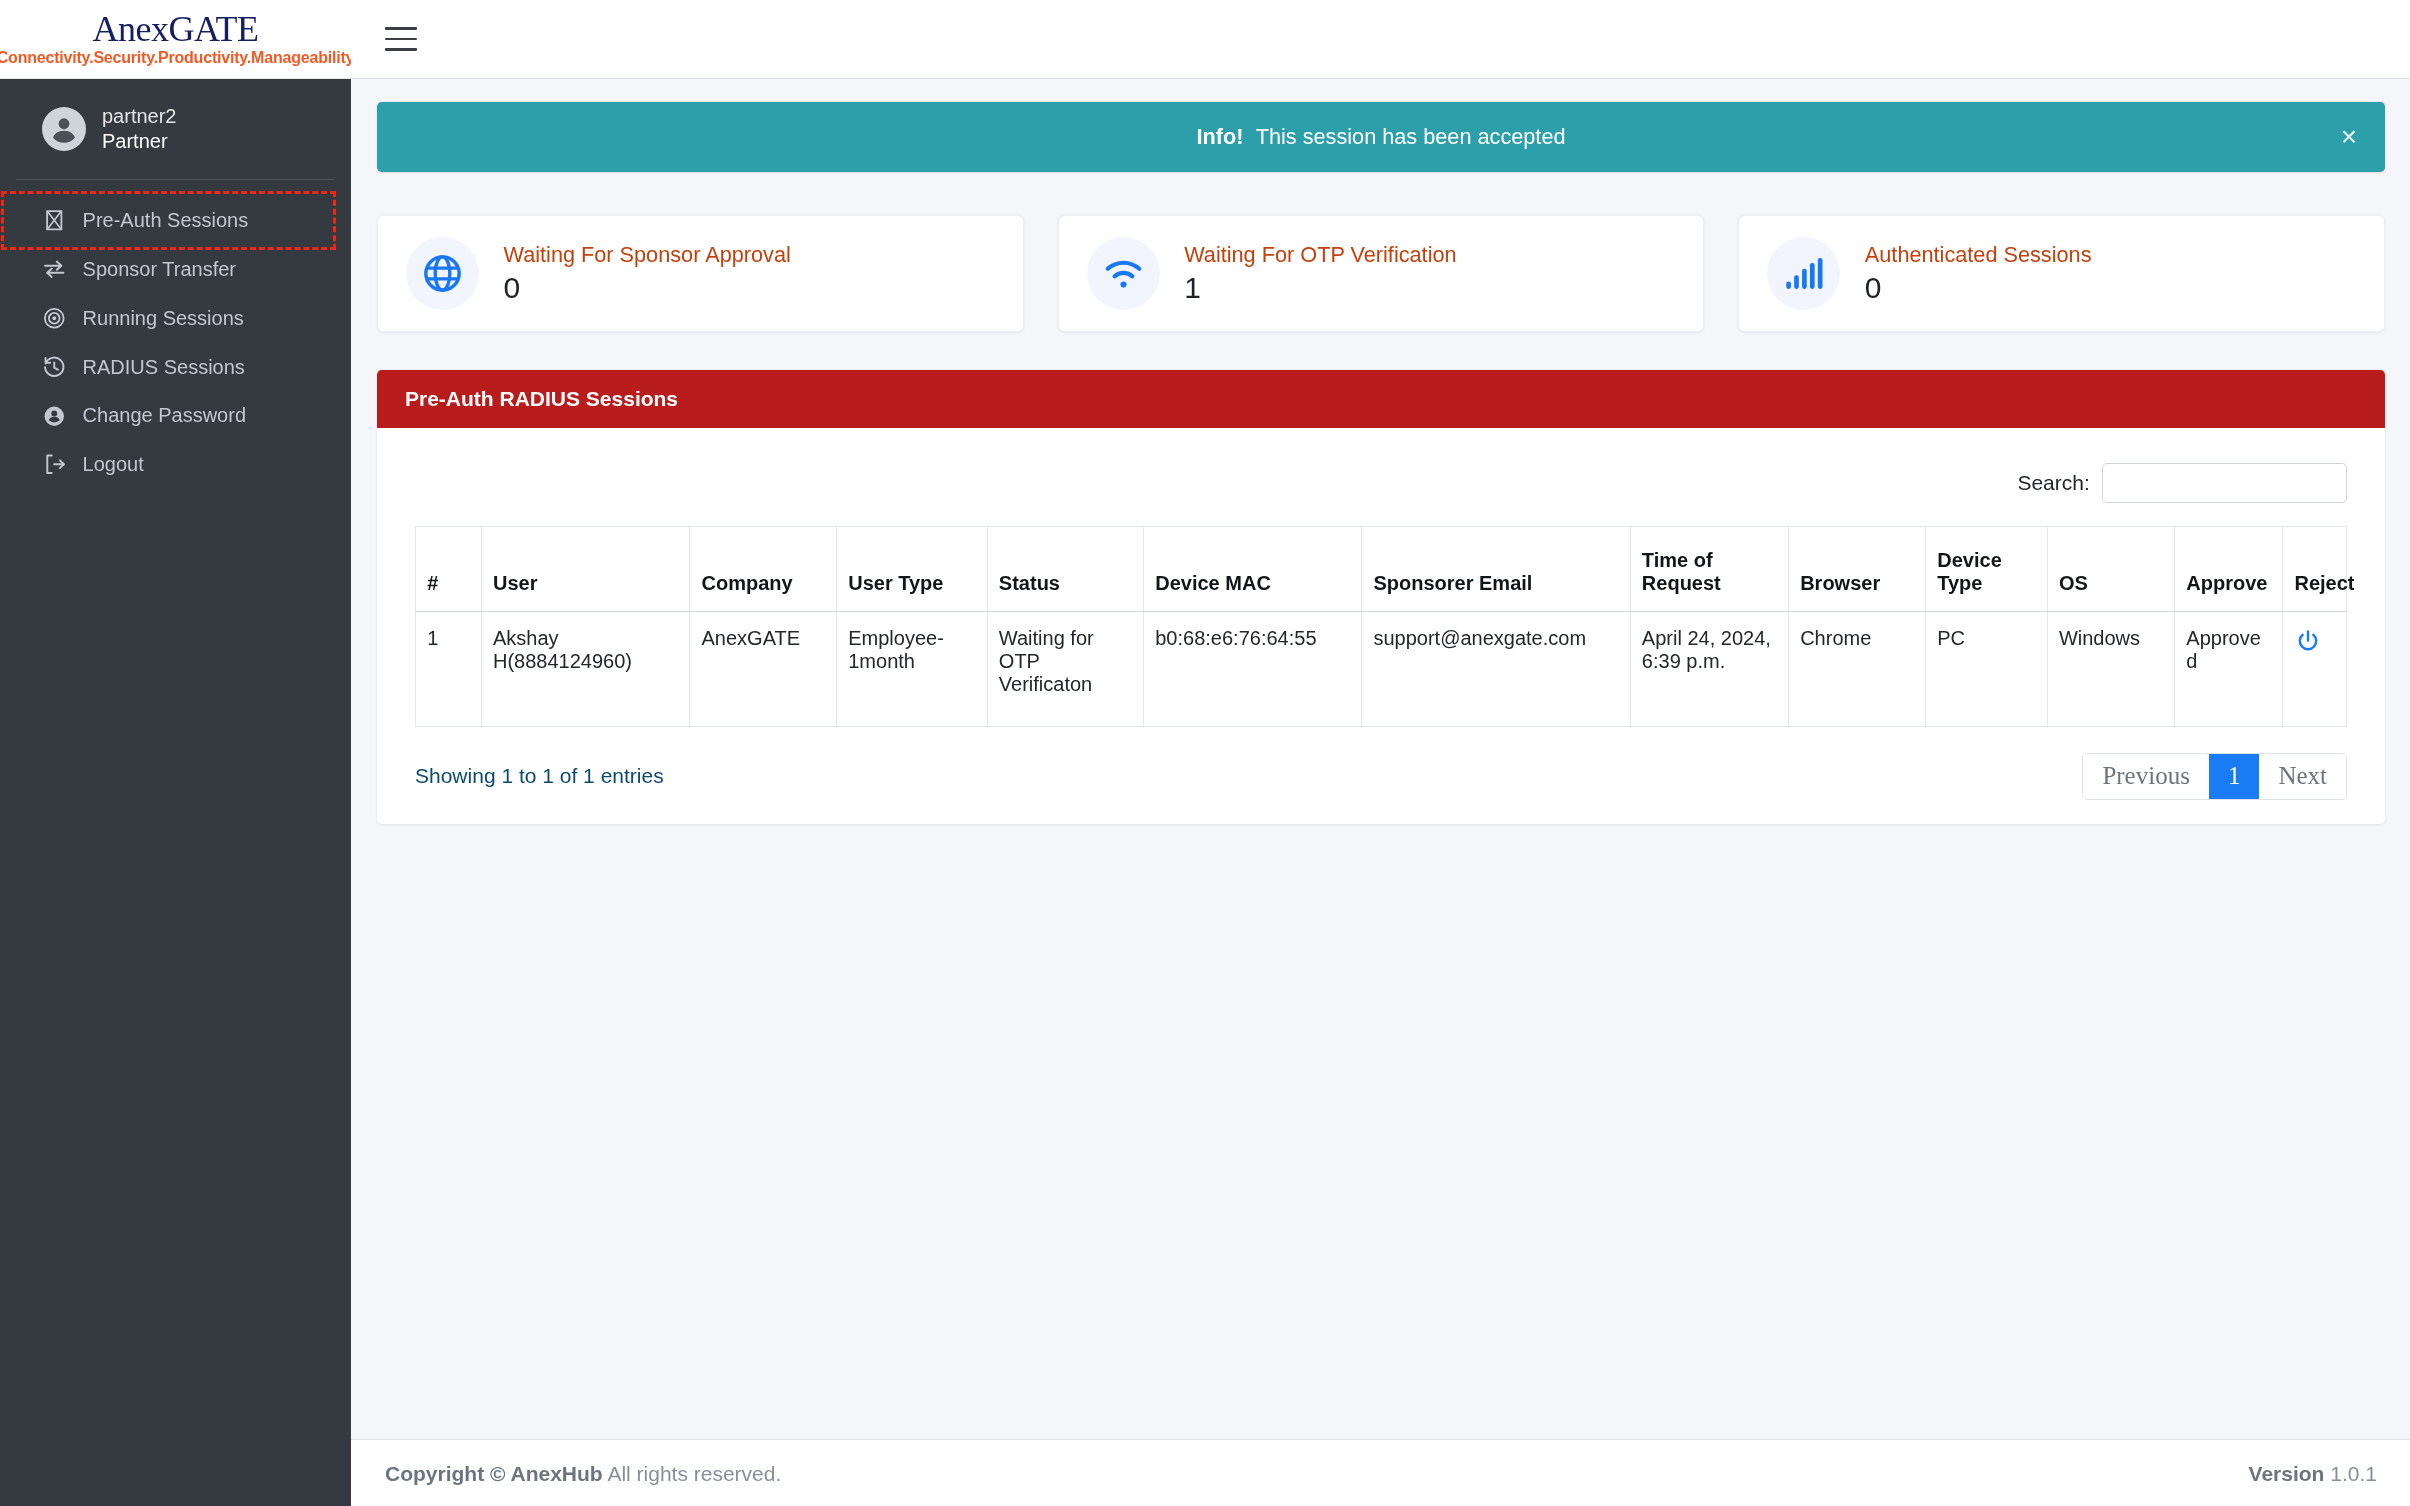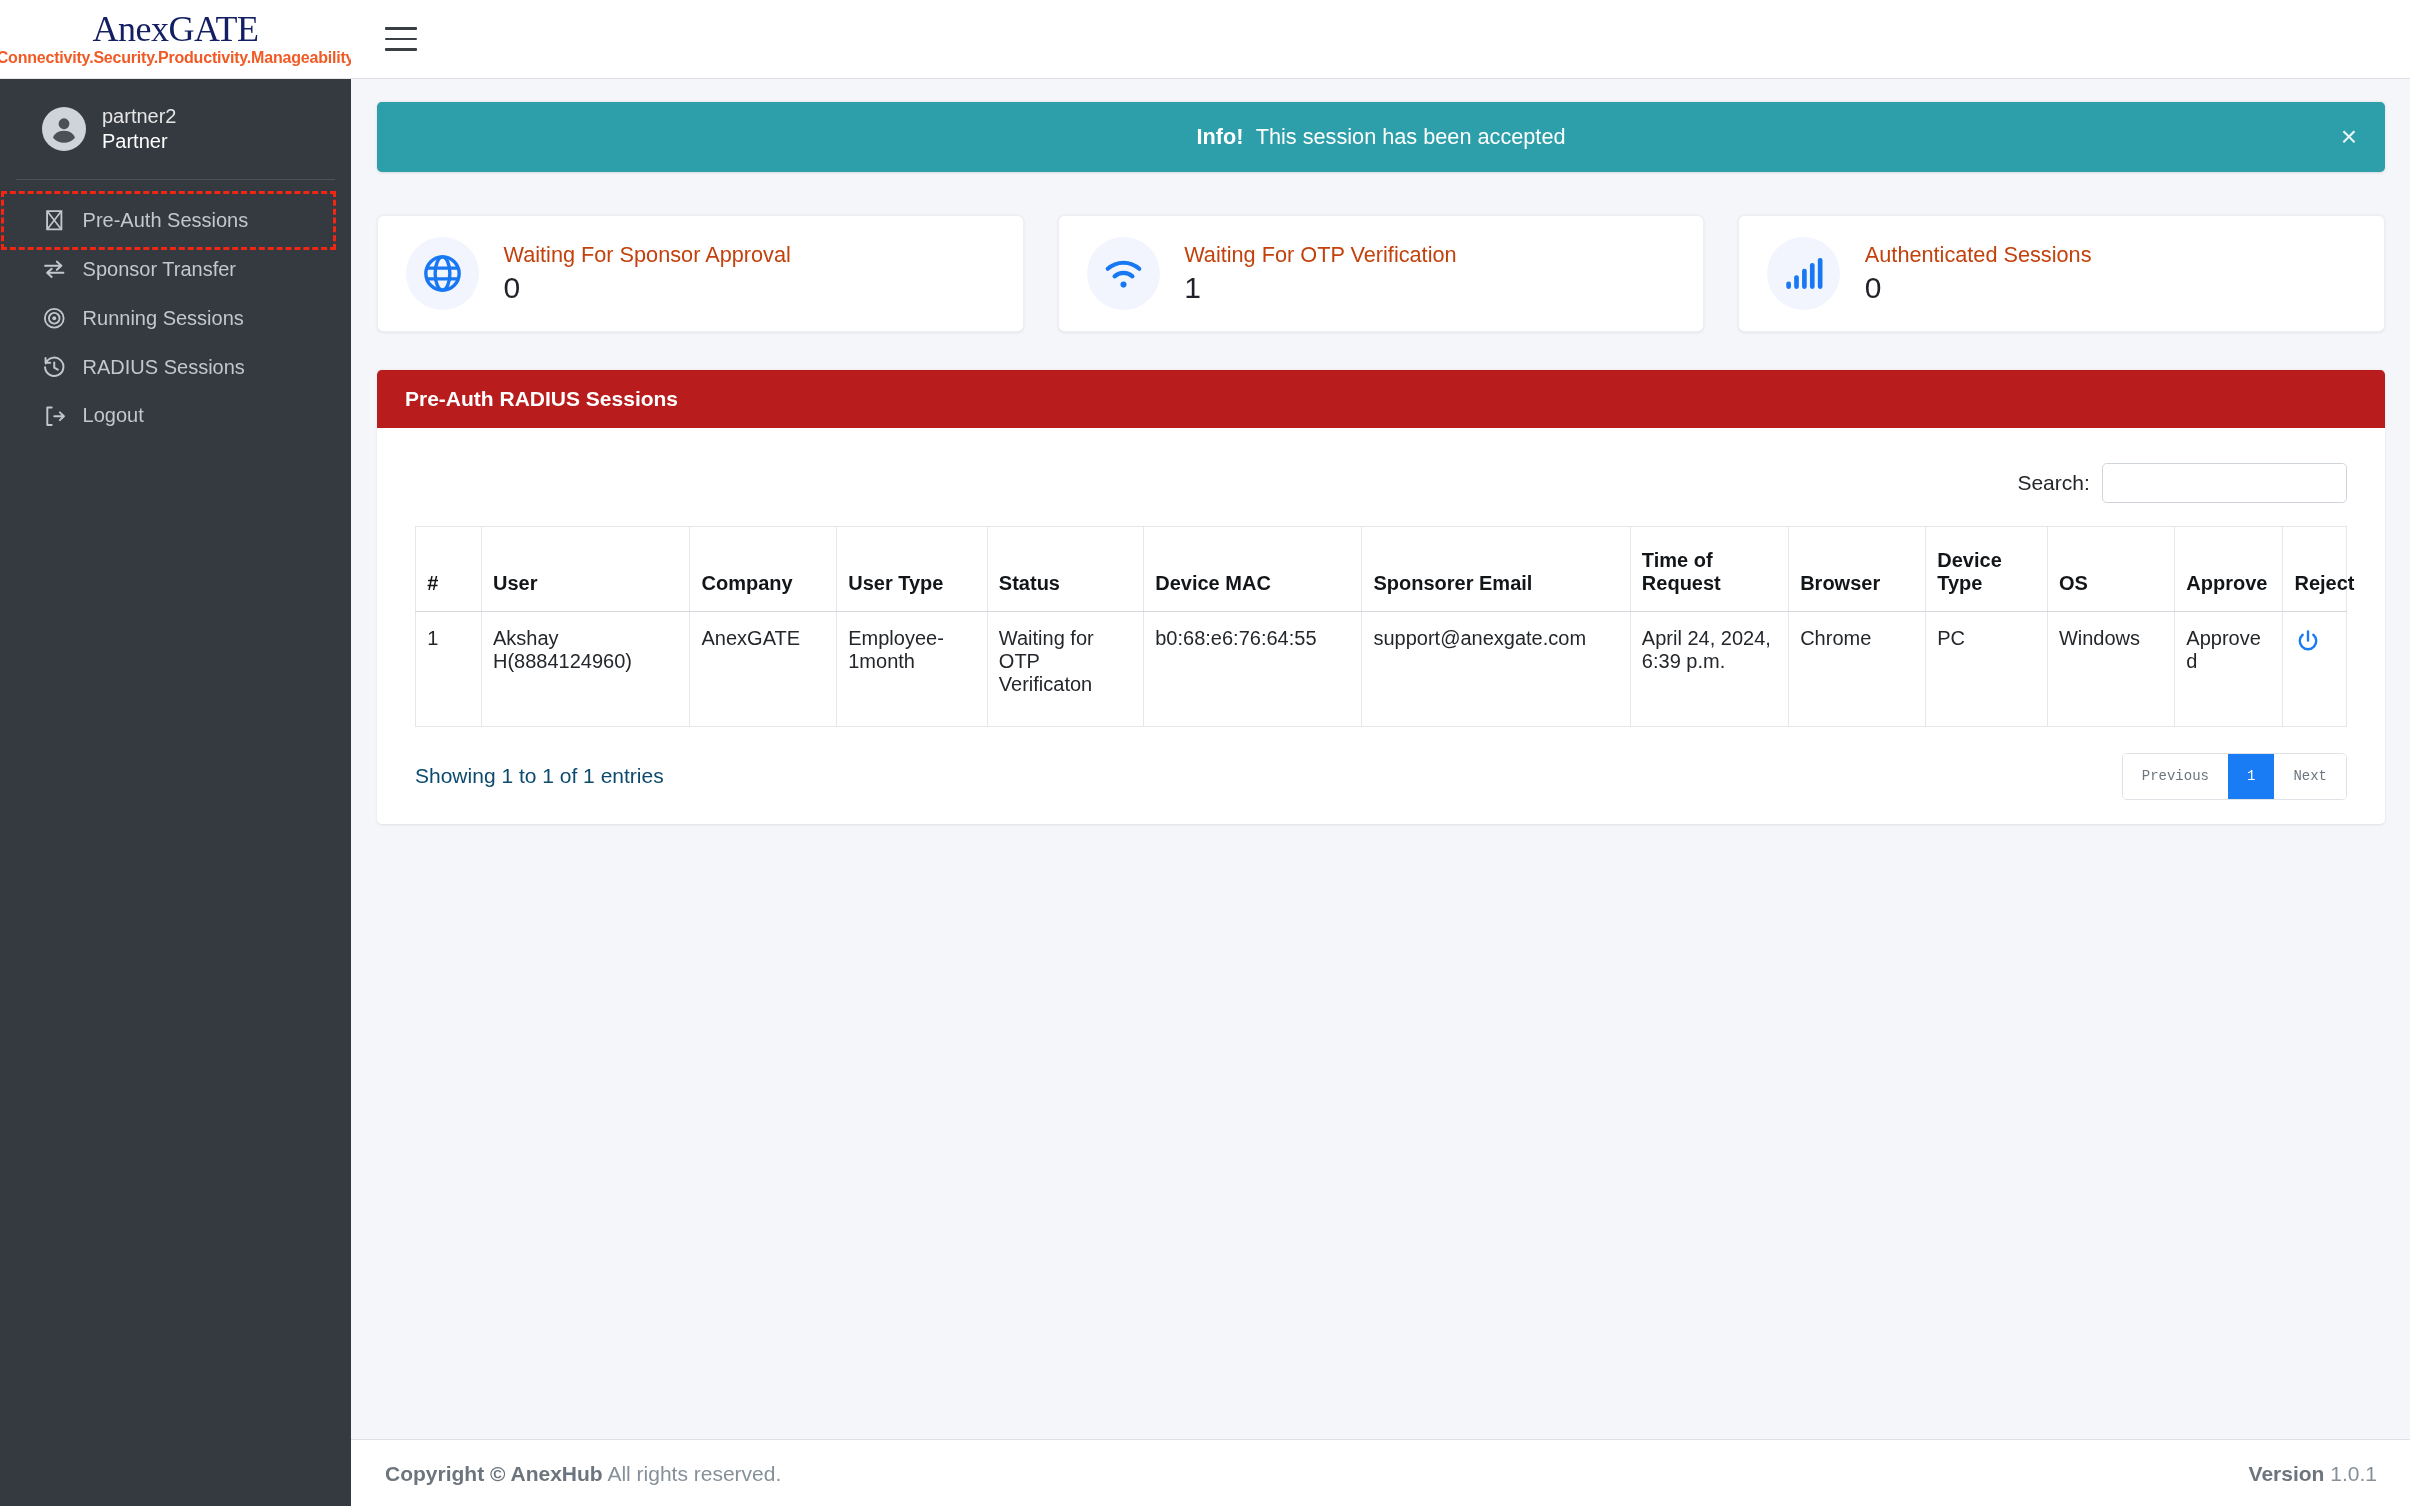--- a/index.html
+++ b/index.html
@@ -187,22 +187,22 @@
   }
   .power-btn svg { width: 26px; height: 26px; stroke: #1a7cf5; fill: none; stroke-width: 2.2; }
 
   .table-foot {
     display: flex; align-items: center; justify-content: space-between;
     padding: 26px 0 0 0;
   }
   .entries-info { font-size: 21px; color: #0c4a6e; }
   .pager { display: flex; border: 0.9px solid #dfe3e8; border-radius: 4.7px; overflow: hidden; }
   .pager button {
-    font-family: Liberation Mono, monospace;
-    font-size: 14px; color: #6c757d;
+    font-family: Liberation Serif, serif;
+    font-size: 25px; color: #6c757d;
     background: #ffffff; border: none;
     padding: 0 19px; height: 45px; cursor: pointer;
   }
   .pager button.active { background: #1a7cf5; color: #ffffff; min-width: 45px; }
 
   .footer {
     height: 68px; background: #ffffff;
     border-top: 0.9px solid #dee2e6;
     display: flex; align-items: center; justify-content: space-between;
     padding: 0 34px; flex: 0 0 68px;
@@ -268,20 +268,30 @@
       <div class="nav-item">
         <span class="ico">
           <svg viewBox="0 0 24 24">
               <path d="M3.5 7.5V3m0 4.5H8M3.6 8.3A9 9 0 1 1 3 12" fill="none" stroke="#c2c7d0" stroke-width="1.9" stroke-linecap="round"></path>
               <path d="M12 7.2v5.2l3.5 2" fill="none" stroke="#c2c7d0" stroke-width="1.9" stroke-linecap="round"></path>
             </svg>
         </span>
         <span>RADIUS Sessions</span>
       </div>
 
+      <div class="nav-item">
+        <span class="ico">
+          <svg viewBox="0 0 24 24">
+              <circle cx="12" cy="12" r="9.5"></circle>
+              <circle cx="12" cy="9.3" r="2.9" fill="#343a40"></circle>
+              <path d="M12 12.6c-3 0-4.9 1.7-5.4 3.4a8 8 0 0 0 10.8 0c-.5-1.7-2.4-3.4-5.4-3.4z" fill="#343a40"></path>
+            </svg>
+        </span>
+        <span>Change Password</span>
+      </div>
 
       <div class="nav-item">
         <span class="ico">
           <svg viewBox="0 0 24 24">
               <path d="M9.5 3.5H5.2v17h4.3M12 12h9.2M17.5 8.2l4 3.8-4 3.8" fill="none" stroke="#c2c7d0" stroke-width="1.9" stroke-linecap="round" stroke-linejoin="round"></path>
             </svg>
         </span>
         <span>Logout</span>
       </div>
     </nav>

